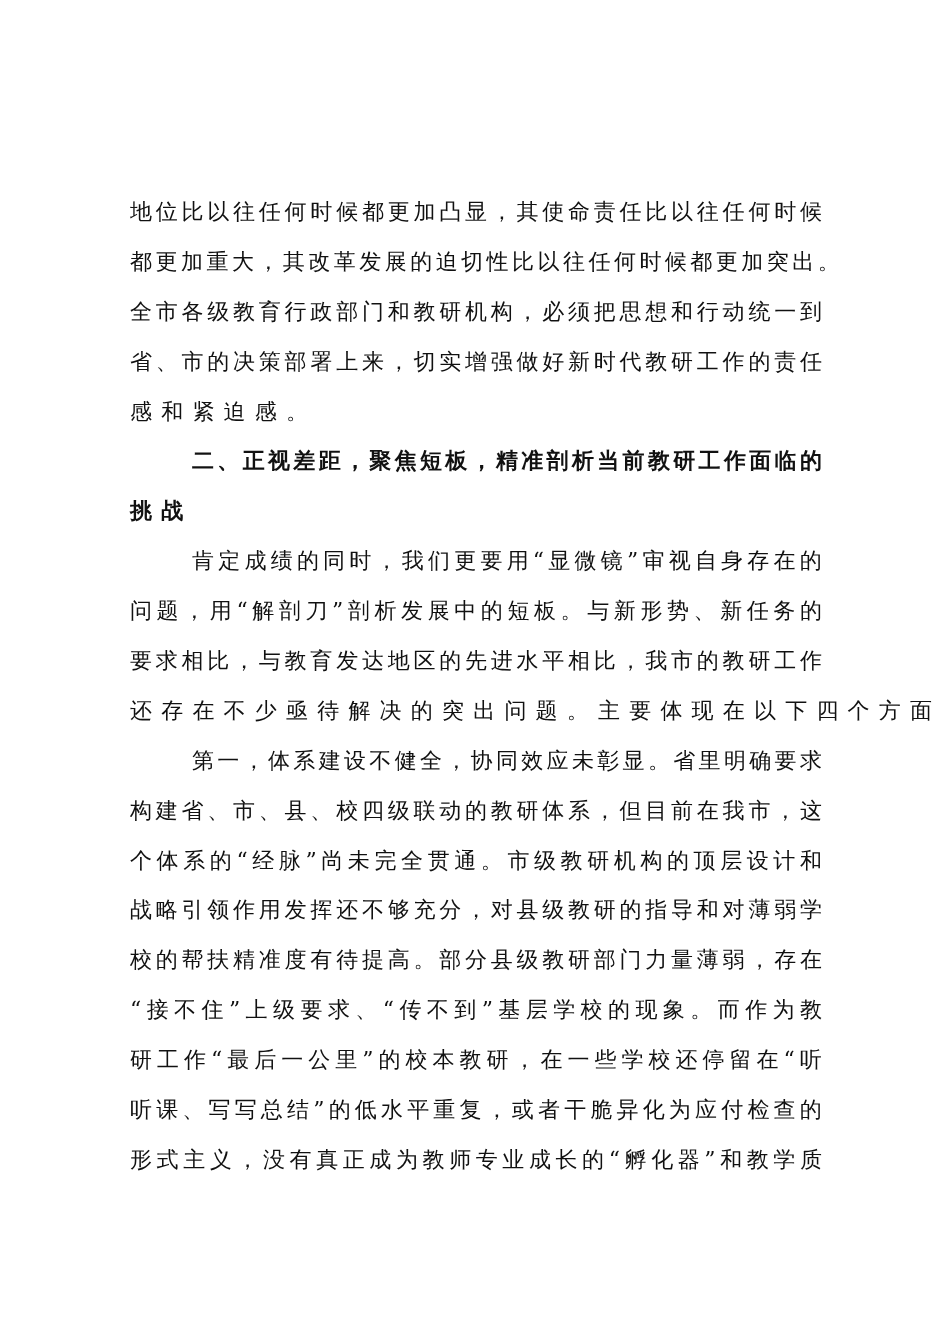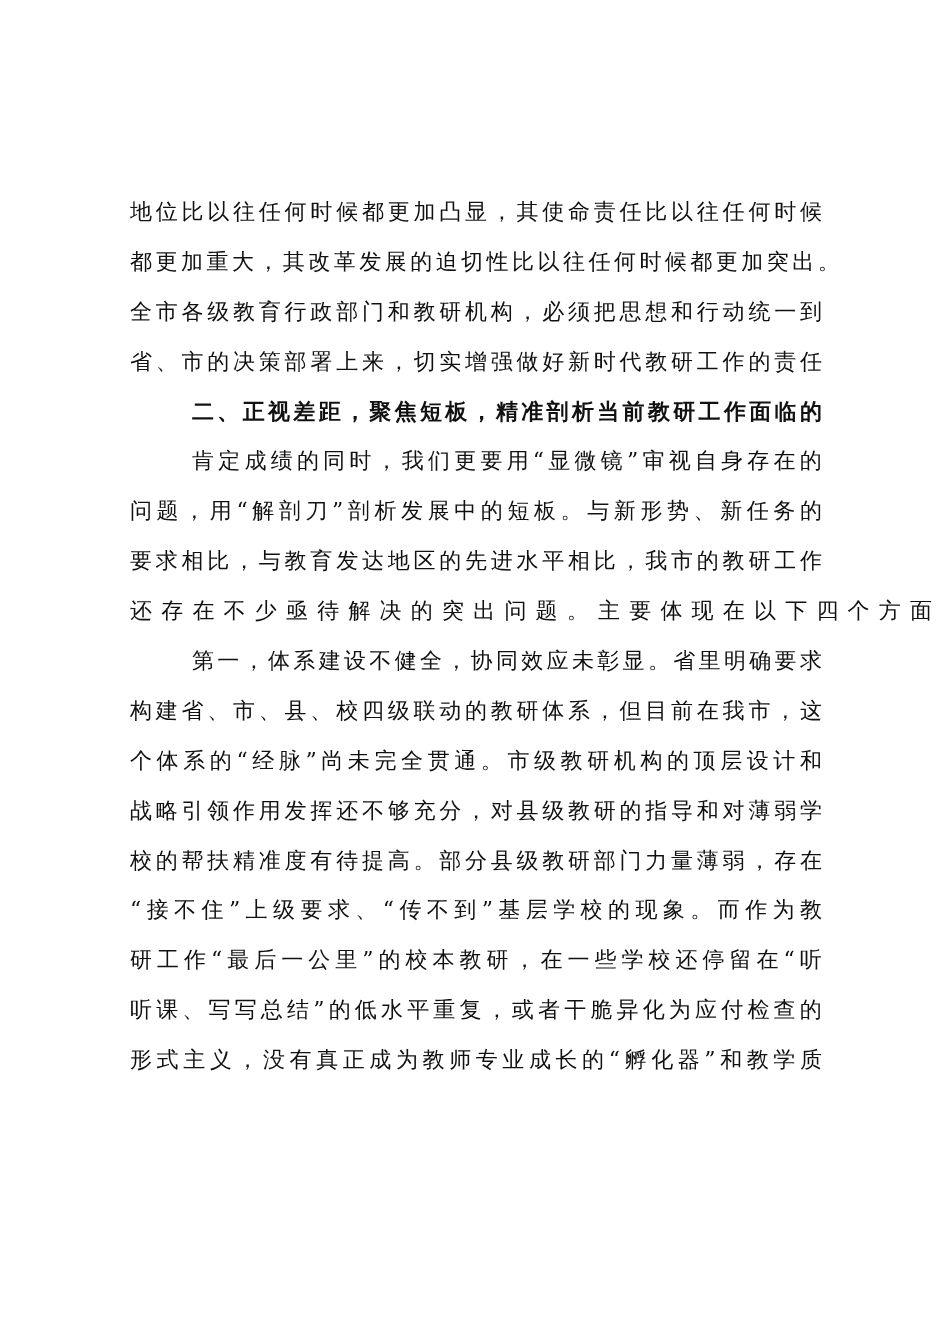--- a/index.html
+++ b/index.html
@@ -171,20 +171,21 @@
           <span>时</span>
           <span>代</span>
           <span>教</span>
           <span>研</span>
           <span>工</span>
           <span>作</span>
           <span>的</span>
           <span>责</span>
           <span>任</span>
         </span>
+      <span class="line last">感和紧迫感。</span>
     </div>
 
     <div>
       <span class="line heading indent" style="display: flex; justify-content: space-between;">
           <span>二</span>
           <span>、</span>
           <span>正</span>
           <span>视</span>
           <span>差</span>
           <span>距</span>
@@ -201,20 +202,21 @@
           <span>当</span>
           <span>前</span>
           <span>教</span>
           <span>研</span>
           <span>工</span>
           <span>作</span>
           <span>面</span>
           <span>临</span>
           <span>的</span>
         </span>
+      <span class="line heading last">挑战</span>
     </div>
 
     <div>
       <span class="line indent" style="display: flex; justify-content: space-between;">
           <span>肯</span>
           <span>定</span>
           <span>成</span>
           <span>绩</span>
           <span>的</span>
           <span>同</span>

